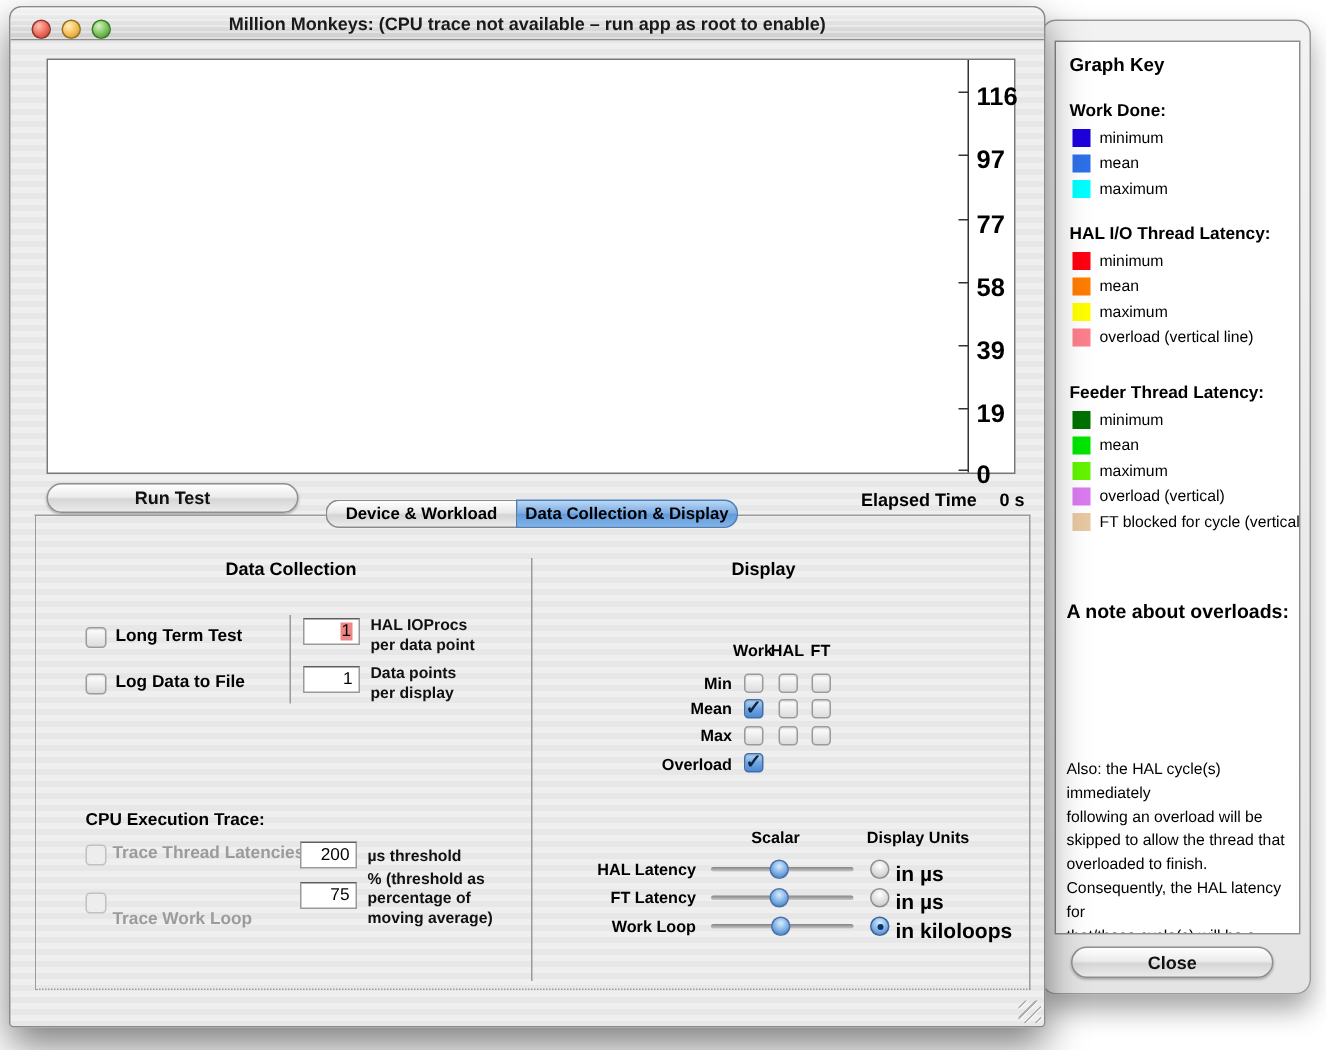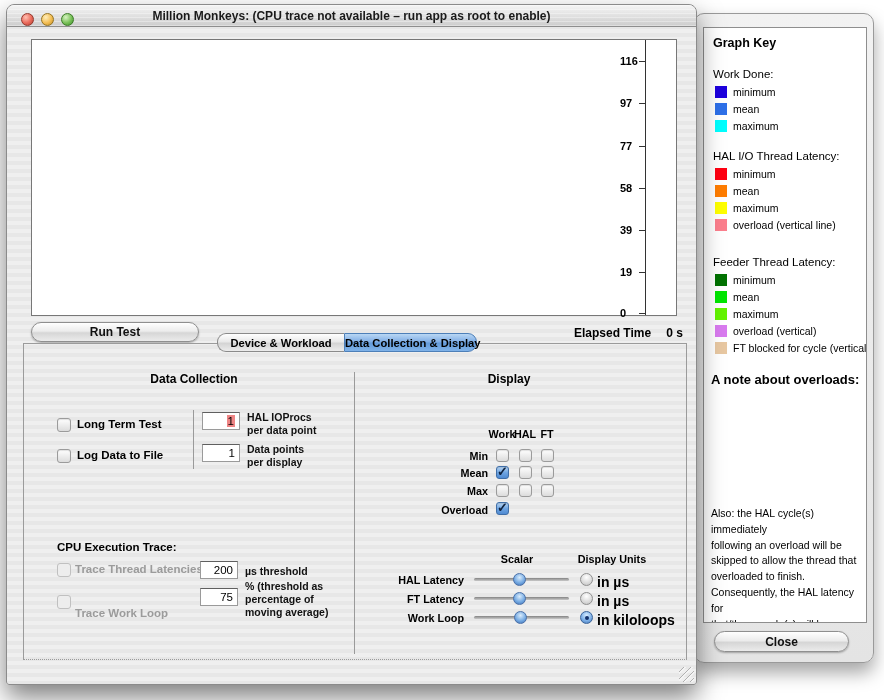--- a/index.html
+++ b/index.html
@@ -11,25 +11,25 @@
     position:absolute; left:694px; top:13px; width:180px; height:650px;
     background:linear-gradient(#f2f2f2,#e4e4e4);
     border:1px solid #9a9a9a; border-radius:10px;
     box-shadow:0 10px 18px rgba(0,0,0,.35);
   }
   .key-box {
     position:absolute; left:8px; top:13px; width:164px; height:596px;
     background:#ffffff; border:1px solid #8e8e8e; overflow:hidden;
   }
   .key-title { position:absolute; left:9px; top:8px; font-size:12.5px; font-weight:bold; color:#000; }
-  .key-sec-title { position:absolute; left:9px; font-size:11.5px; font-weight:normal; color:#000; white-space:nowrap; }
+  .key-sec-title { position:absolute; left:9px; font-size:11.5px; font-weight:bold; color:#000; white-space:nowrap; }
   .key-item { position:absolute; left:11px; display:flex; align-items:center; gap:6px; }
   .swatch { width:12px; height:12px; flex:0 0 12px; }
   .key-item-label { font-size:10.5px; color:#000; white-space:nowrap; }
-  .note-title { position:absolute; left:7px; font-size:13px; font-weight:bold; color:#000; white-space:nowrap; }
+  .note-title { position:absolute; left:7px; font-size:13px; font-weight:bold; color:#000; white-space:nowrap;margin-top:28px; }
   .note-body { position:absolute; left:7px; width:154px; font-size:10.5px; line-height:15.8px; color:#000; white-space:pre-line; }
   .aqua-btn {
     display:block; border:1px solid #8f8f8f; border-radius:11px;
     background:linear-gradient(#ffffff,#ececec 45%,#d6d6d6 55%,#ebebeb);
     box-shadow:0 1px 2px rgba(0,0,0,.3);
     font-family:"Liberation Sans", sans-serif; font-size:12px; font-weight:bold; color:#111;
     text-align:center; cursor:default;
   }
   .close-btn { position:absolute; left:19px; top:617px; width:135px; height:21px; border-radius:11px; }
 
@@ -47,30 +47,30 @@
   }
   .tl { position:absolute; top:8px; width:13px; height:13px; border-radius:50%; }
   .tl.red    { left:14px; background:radial-gradient(circle at 35% 30%, #ffc0b2, #ea695a 55%, #ad4136); border:1px solid #93372c; }
   .tl.yellow { left:34px; background:radial-gradient(circle at 35% 30%, #ffeebb, #f3bd52 55%, #bb8a28); border:1px solid #947321; }
   .tl.green  { left:54px; background:radial-gradient(circle at 35% 30%, #d7f2c2, #77c057 55%, #3f8d2e); border:1px solid #3b7a27; }
   .win-title { position:absolute; left:80px; right:80px; top:4px; text-align:center; font-size:12px; font-weight:600; color:#1a1a1a; white-space:nowrap; overflow:hidden; }
 
   .graph-box { position:absolute; left:24px; top:34px; width:646px; height:277px; background:#fff; border:1px solid #777; }
   .axis-line { position:absolute; left:613px; top:0; width:1px; height:100%; background:#333; }
   .tick { position:absolute; left:607px; width:7px; height:1px; background:#333; }
-  .tick-label { position:absolute; left:588px; width:26px; font-size:11px; font-weight:600; color:#000; }
+  .tick-label { position:absolute; left:619px; width:26px; font-size:17px; font-weight:600; color:#000; }
 
   .run-test { position:absolute; left:24px; top:317px; width:168px; height:20px; }
   .elapsed-label { position:absolute; left:567px; top:321px; font-size:12px; font-weight:bold; color:#000; }
   .elapsed-value { position:absolute; left:634px; top:321px; width:42px; text-align:right; font-size:12px; font-weight:bold; color:#000; }
 
   .tabs { position:absolute; left:210px; top:328px; height:19px; display:flex; z-index:3; }
   .tab { height:19px; line-height:18px; text-align:center; font-size:11.2px; font-weight:bold; color:#000; border:1px solid #8a8a8a; white-space:nowrap; cursor:default; }
   .tab.first { width:127px; border-radius:9px 0 0 9px; background:linear-gradient(#ffffff,#e9e9e9 45%,#d4d4d4 55%,#ececec); border-right:none; }
-  .tab.active { width:133px; border-radius:0 9px 9px 0; border-color:#4d7fb8; background:linear-gradient(#b9d7f4,#7cabe4 48%,#639ada 52%,#7fb2e8); }
+  .tab.active { width:148px; border-radius:0 9px 9px 0; border-color:#4d7fb8; background:linear-gradient(#b9d7f4,#7cabe4 48%,#639ada 52%,#7fb2e8); }
 
   .panel {
     position:absolute; left:16px; top:338px; width:664px; height:317px;
     border:1px solid #9b9b9b; border-bottom:1px dotted #9b9b9b; z-index:2;
   }
   .sec-header { position:absolute; font-size:12px; font-weight:bold; color:#000; text-align:center; }
   .vdiv { position:absolute; width:1px; background:#9a9a9a; }
 
   .cb { position:absolute; width:14px; height:14px; border:1px solid #9b9b9b; border-radius:3px;
         background:linear-gradient(#ffffff,#dcdcdc); box-shadow:inset 0 1px 1px rgba(0,0,0,.12); }

